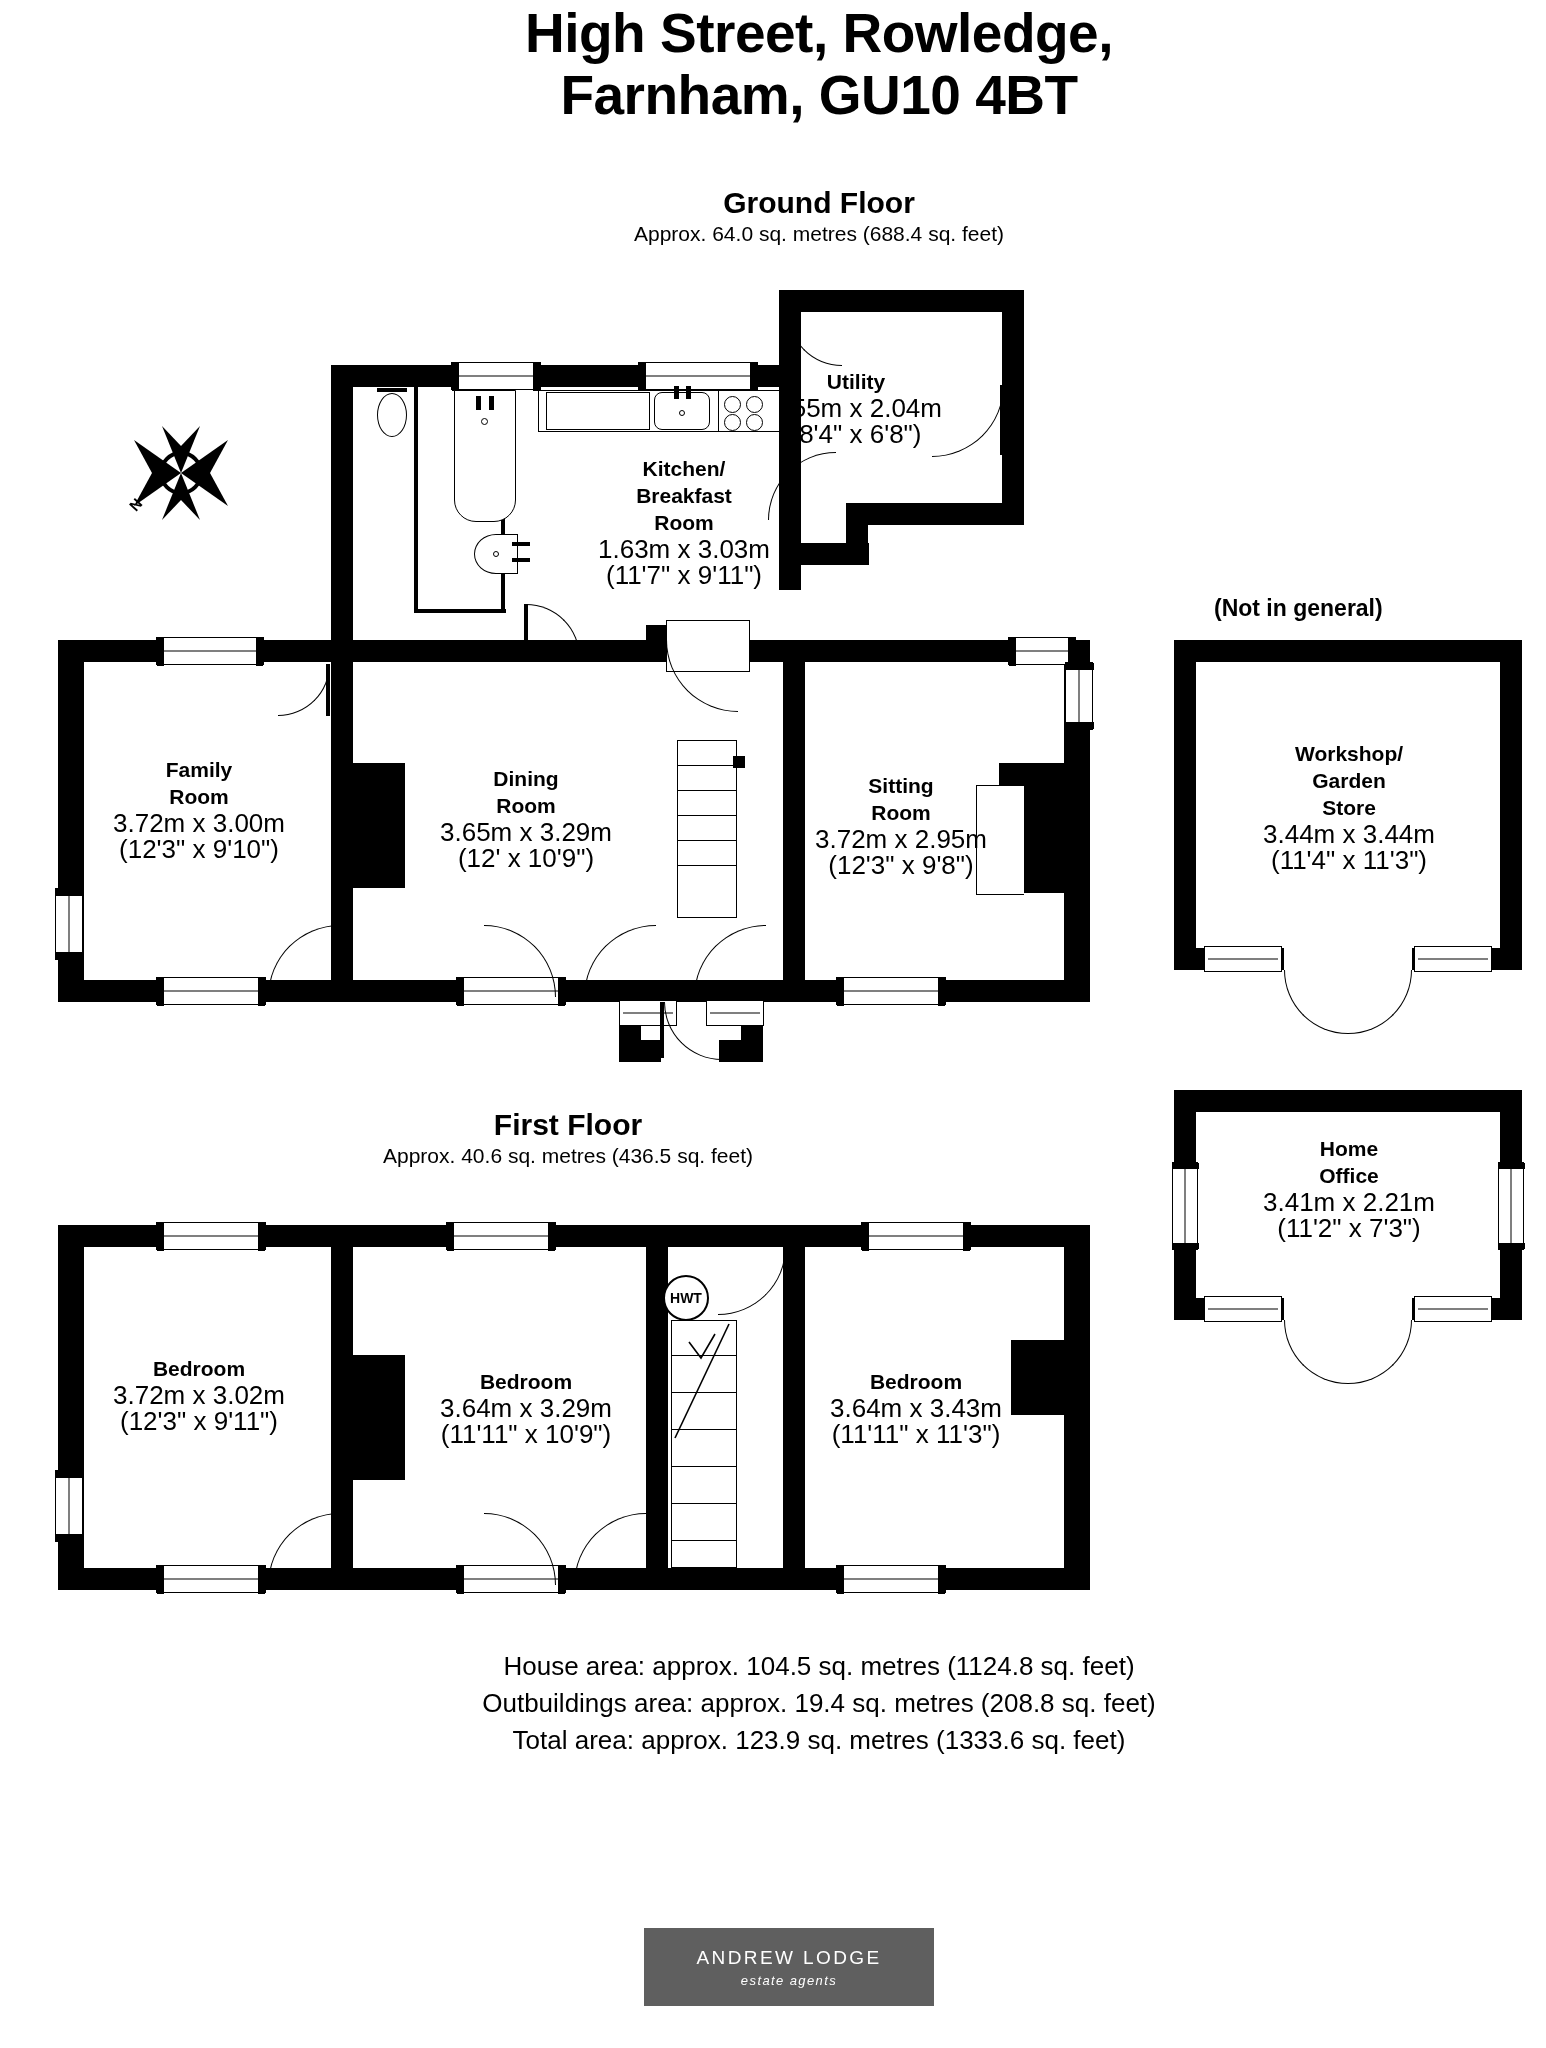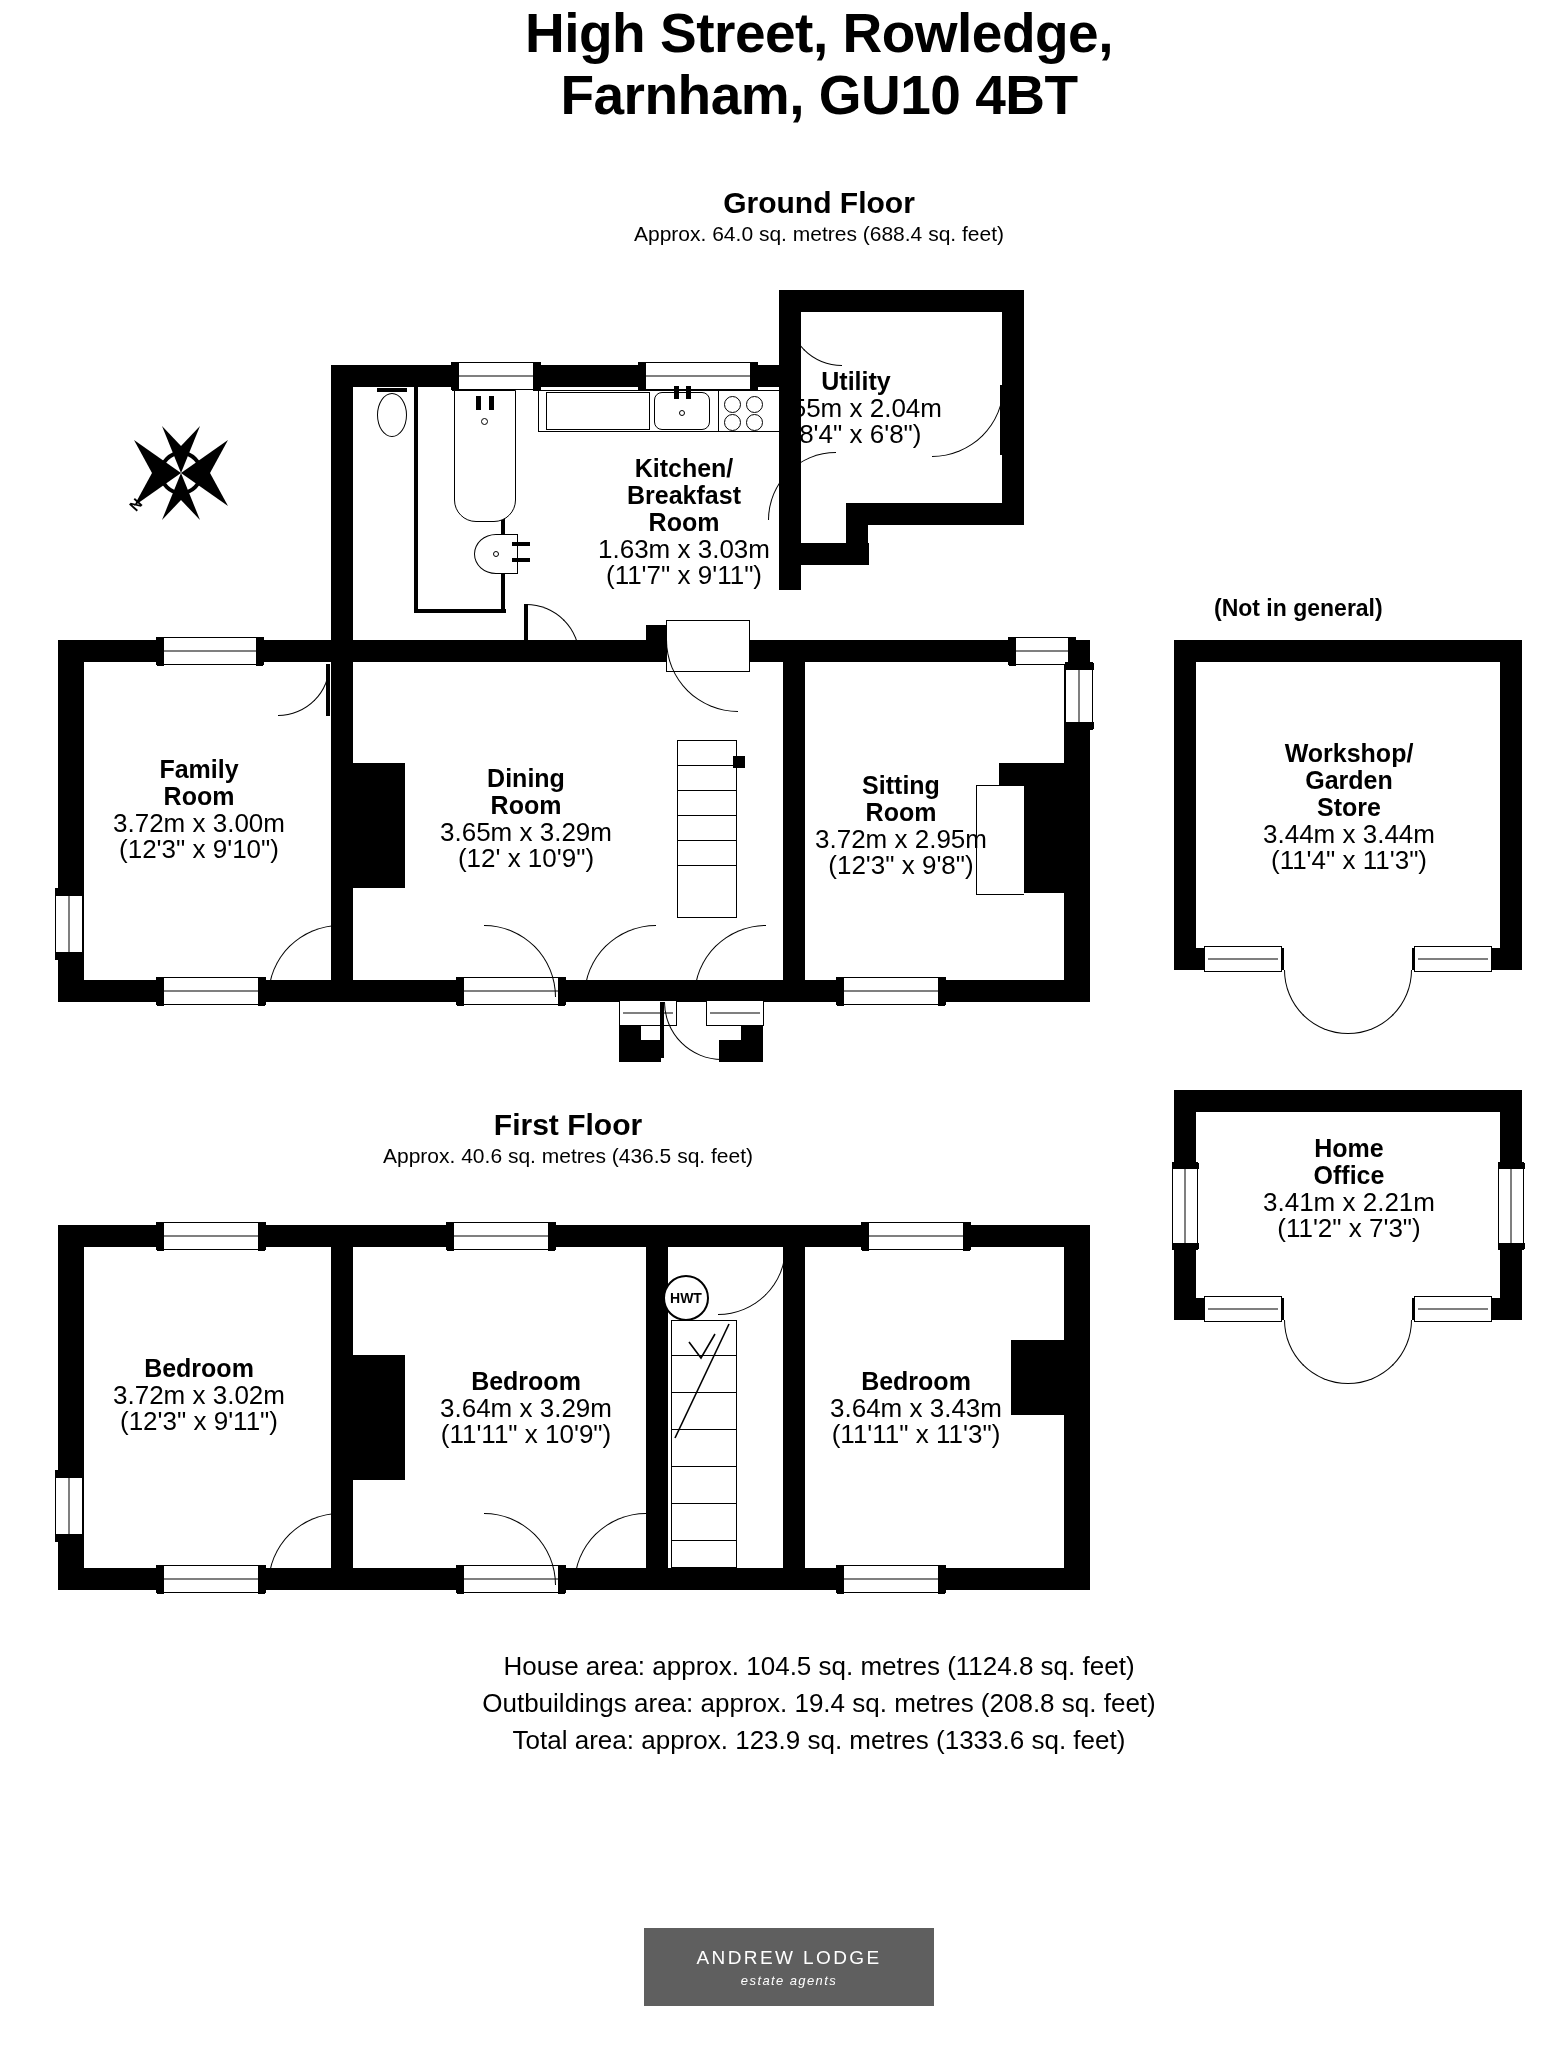--- a/index.html
+++ b/index.html
@@ -23,21 +23,21 @@
   .floor-area { font-size:21px; line-height:28px; }
 
   .notinpos {
     position:absolute; font-weight:bold; font-size:23px;
     white-space:nowrap;
   }
 
   .rm {
     position:absolute; text-align:center; white-space:nowrap;
   }
-  .rm .nm { font-weight:bold; font-size:25px; line-height:27px; }
+  .rm .nm { font-weight:bold; font-size:21px; line-height:27px; }
   .rm .dim { font-size:26px; line-height:26px; }
 
   
   .w { position:absolute; background:#000; }
   .thin { position:absolute; border:1.5px solid #000; background:#fff; }
   .thinl { position:absolute; background:#000; }
 
   
   .win { position:absolute; background:#fff; border:1.6px solid #000; }
   .win::after {

